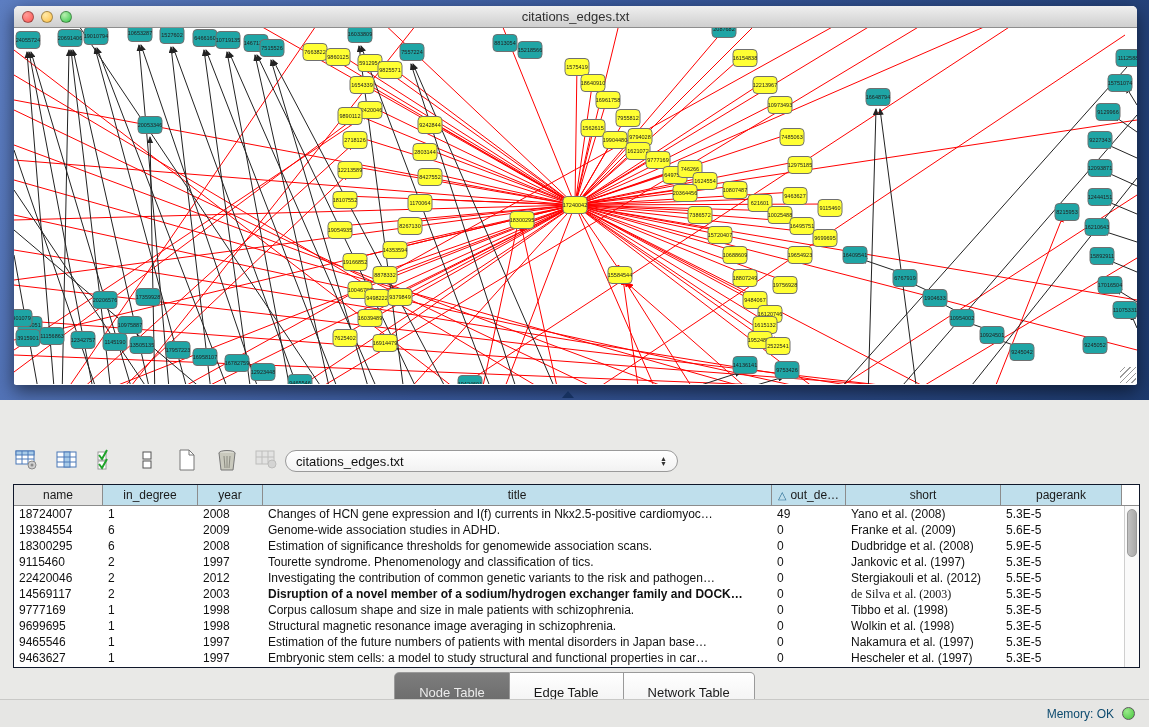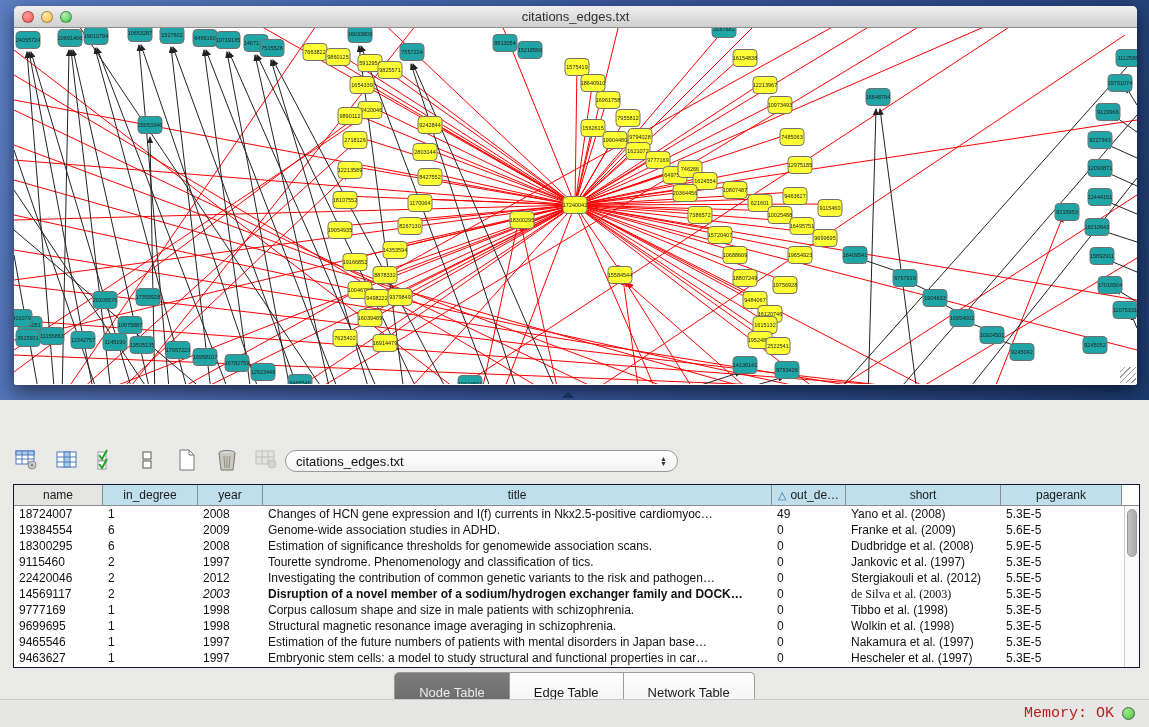--- a/index.html
+++ b/index.html
@@ -71,21 +71,21 @@
   .tab { height:40px; padding:0 24px; font-size:13px; display:flex; align-items:center;
     background:linear-gradient(#ffffff,#f0f0f0); color:#1a1a1a;
     border:1px solid #9a9a9a; border-left:none; }
   .tab:first-child { border-left:1px solid #9a9a9a; border-radius:5px 0 0 5px; }
   .tab:last-child { border-radius:0 5px 5px 0; }
   .tab.active { background:linear-gradient(#7d7d7d,#676767); color:#ececec; }
 
   .statusbar { position:absolute; left:0; top:299px; width:1149px; height:28px;
     background:#E6E6E4; border-top:1px solid #c9c9c7;
     display:flex; align-items:center; justify-content:flex-end; padding-right:14px; gap:8px; }
-  .status-label { font-size:15px; color:#b91c1c;font-family:Liberation Mono, monospace; }
+  .status-label { font-size:12px; color:#0c4a6e; }
   .mem-dot { width:13px; height:13px; border-radius:50%;
     background:radial-gradient(circle at 35% 30%,#9CEB8C,#46C53C); border:1px solid #5a5a5a; }
 </style>
 </head>
 <body>
 
 <div class="desktop">
   <div class="net-window">
     <div class="titlebar">
       <div class="lights">
@@ -885,21 +885,21 @@
           <div class="td" style="width: 95px;">2</div>
           <div class="td" style="width: 65px;">2012</div>
           <div class="td" style="width: 509px;">Investigating the contribution of common genetic variants to the risk and pathogen…</div>
           <div class="td" style="width: 74px;">0</div>
           <div class="td" style="width: 155px;">Stergiakouli et al. (2012)</div>
           <div class="td" style="width: 121px;">5.5E-5</div>
         </div>
         <div class="tr">
           <div class="td" style="width: 89px;">14569117</div>
           <div class="td" style="width: 95px;">2</div>
-          <div class="td" style="width: 65px; font-style: italic;">2003</div>
+          <div class="td" style="width: 65px;">2003</div>
           <div class="td" style="width: 509px; font-weight: bold;">Disruption of a novel member of a sodium/hydrogen exchanger family and DOCK…</div>
           <div class="td" style="width: 74px;">0</div>
           <div class="td" style="width: 155px; font-family: Liberation Serif, serif;">de Silva et al. (2003)</div>
           <div class="td" style="width: 121px;">5.3E-5</div>
         </div>
         <div class="tr">
           <div class="td" style="width: 89px;">9777169</div>
           <div class="td" style="width: 95px;">1</div>
           <div class="td" style="width: 65px;">1998</div>
           <div class="td" style="width: 509px;">Corpus callosum shape and size in male patients with schizophrenia.</div>

